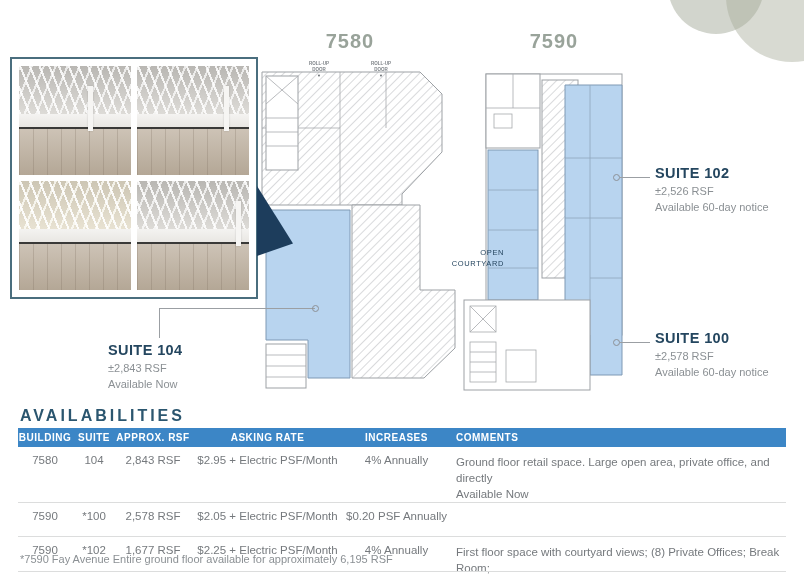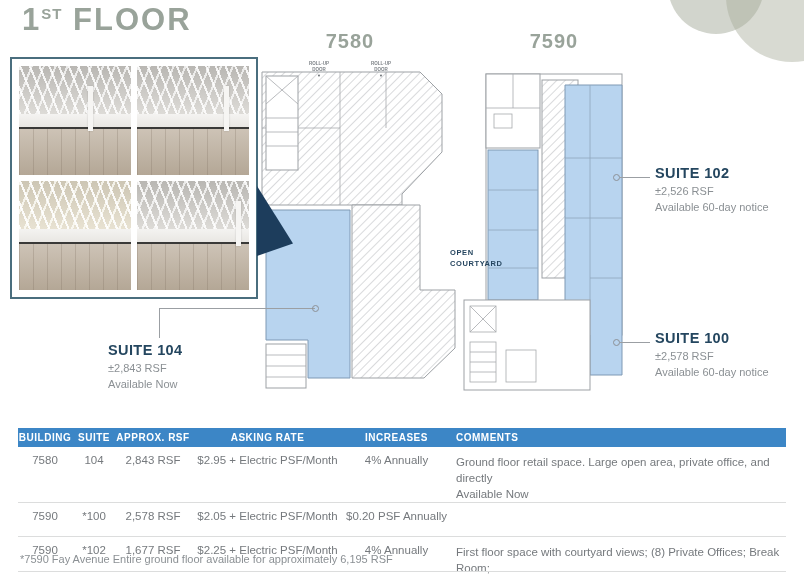--- a/index.html
+++ b/index.html
@@ -39,21 +39,21 @@
   .photo .floor { position:absolute; left:0; bottom:0; right:0; height:42%;
       background:
         repeating-linear-gradient(90deg, rgba(120,105,90,0.25) 0 1px, transparent 1px 14px),
         linear-gradient(180deg,#cdc3b6,#b4a796); }
   .photo .post { position:absolute; top:18%; bottom:40%; width:5px; background:#f6f5f3; box-shadow:0 0 2px rgba(0,0,0,0.2); }
 
   
   .plan-svg { position:absolute; left:256px; top:58px; }
 
   
-  .courtyard { position:absolute; left:450px; top:247px; width:80px; text-align:left; font-size:7.5px; font-weight:bold; color:#25455f; letter-spacing:0.6px; white-space:pre-line; line-height:1.5; }
+  .courtyard { position:absolute; left:424px; top:247px; width:80px; text-align:right; font-size:7.5px; font-weight:normal; color:#25455f; letter-spacing:0.6px; white-space:pre-line; line-height:1.5; }
 
   
   .rollup { position:absolute; top:61px; width:46px; text-align:center; font-size:4.5px; font-weight:bold; color:#7d8287; line-height:1.3; white-space:pre-line; }
   .rollup.r1 { left:296px; }
   .rollup.r2 { left:358px; }
   .rollup:after { content:"▼"; display:block; font-size:4px; color:#5a5f64; }
 
   
   .pointer-wedge { position:absolute; left:257px; top:186px; width:36px; height:70px; background:#1d3d5c;
       clip-path:polygon(0 0, 100% 82%, 0 100%); }
@@ -87,21 +87,20 @@
   .bottom-rule { position:absolute; left:18px; top:571px; width:768px; height:1px; background:#dcdddd; }
 </style>
 </head>
 <body>
 
 <div class="page">
 
   <div class="deco-circle small"></div>
   <div class="deco-circle large"></div>
 
-  <div class="page-title"><span>1</span><sup>ST</sup>&nbsp;<span>FLOOR</span></div>
 
   <div class="bldg-label bldg-left">7580</div>
   <div class="bldg-label bldg-right">7590</div>
 
   <div class="photo-box">
     <div class="photo">
         <div class="ceil"></div>
         <div class="wall"></div>
         <div class="floor"></div>
         <div class="post" style="left:62%;"></div>
@@ -209,20 +208,21 @@
     <div class="c-title">SUITE 102</div>
     <div class="c-line">±2,526 RSF</div>
     <div class="c-line">Available 60-day notice</div>
   </div>
   <div class="callout callout-100">
     <div class="c-title">SUITE 100</div>
     <div class="c-line">±2,578 RSF</div>
     <div class="c-line">Available 60-day notice</div>
   </div>
 
+  <div class="avail-heading">AVAILABILITIES</div>
 
   <div class="avail-table">
     <div class="trow thead">
       <div class="c c-b">BUILDING</div>
       <div class="c c-s">SUITE</div>
       <div class="c c-r">APPROX. RSF</div>
       <div class="c c-a">ASKING RATE</div>
       <div class="c c-i">INCREASES</div>
       <div class="c c-c">COMMENTS</div>
     </div>

